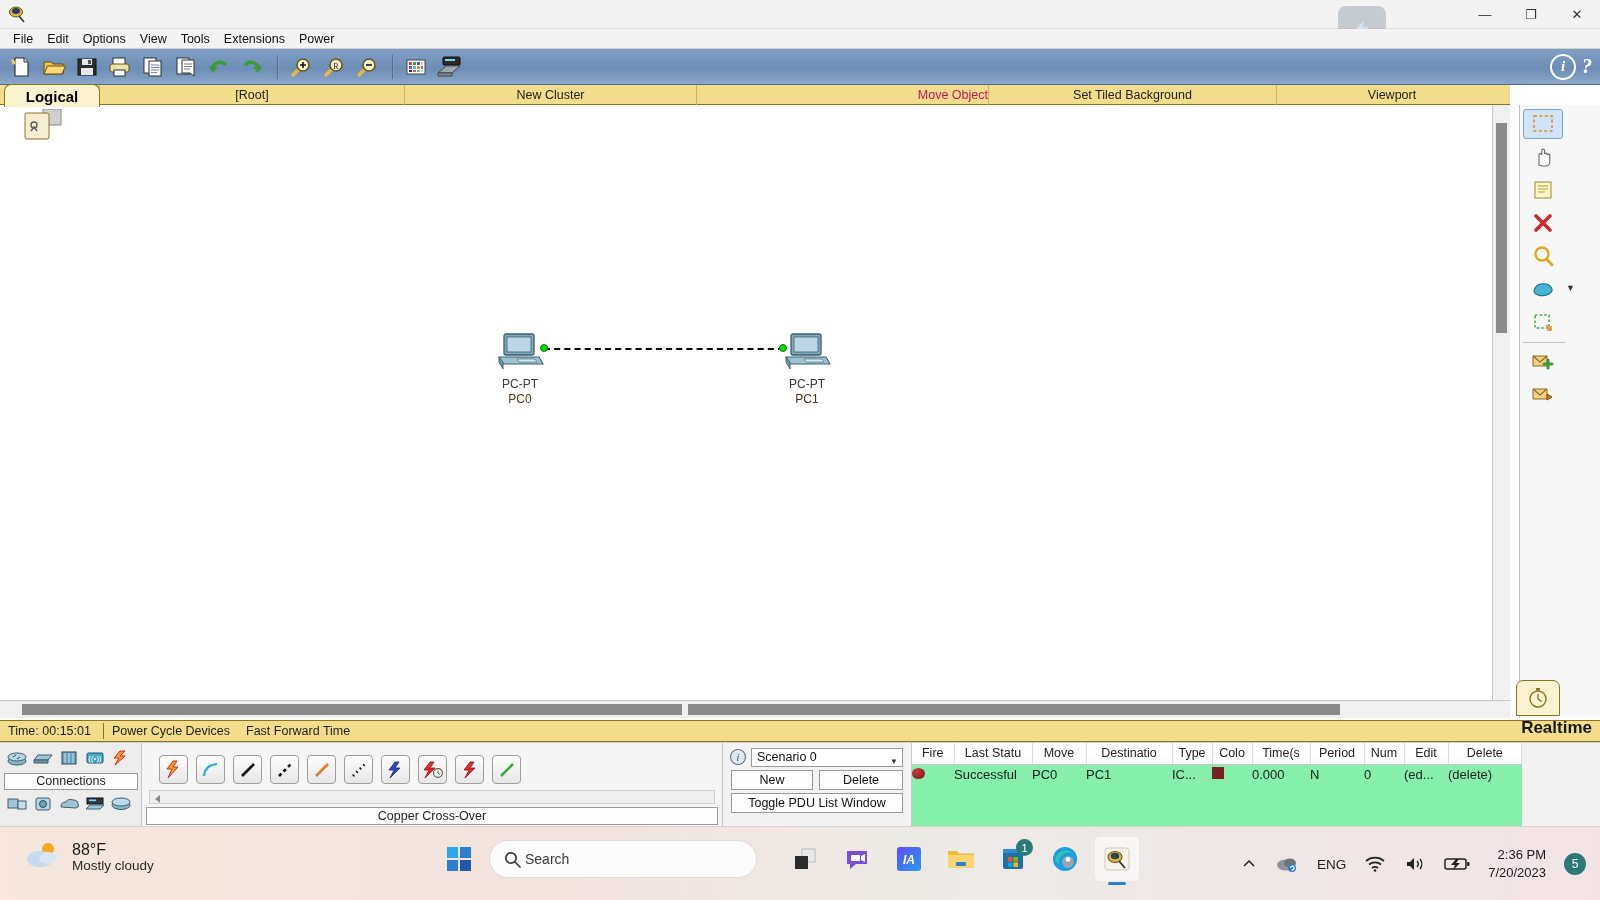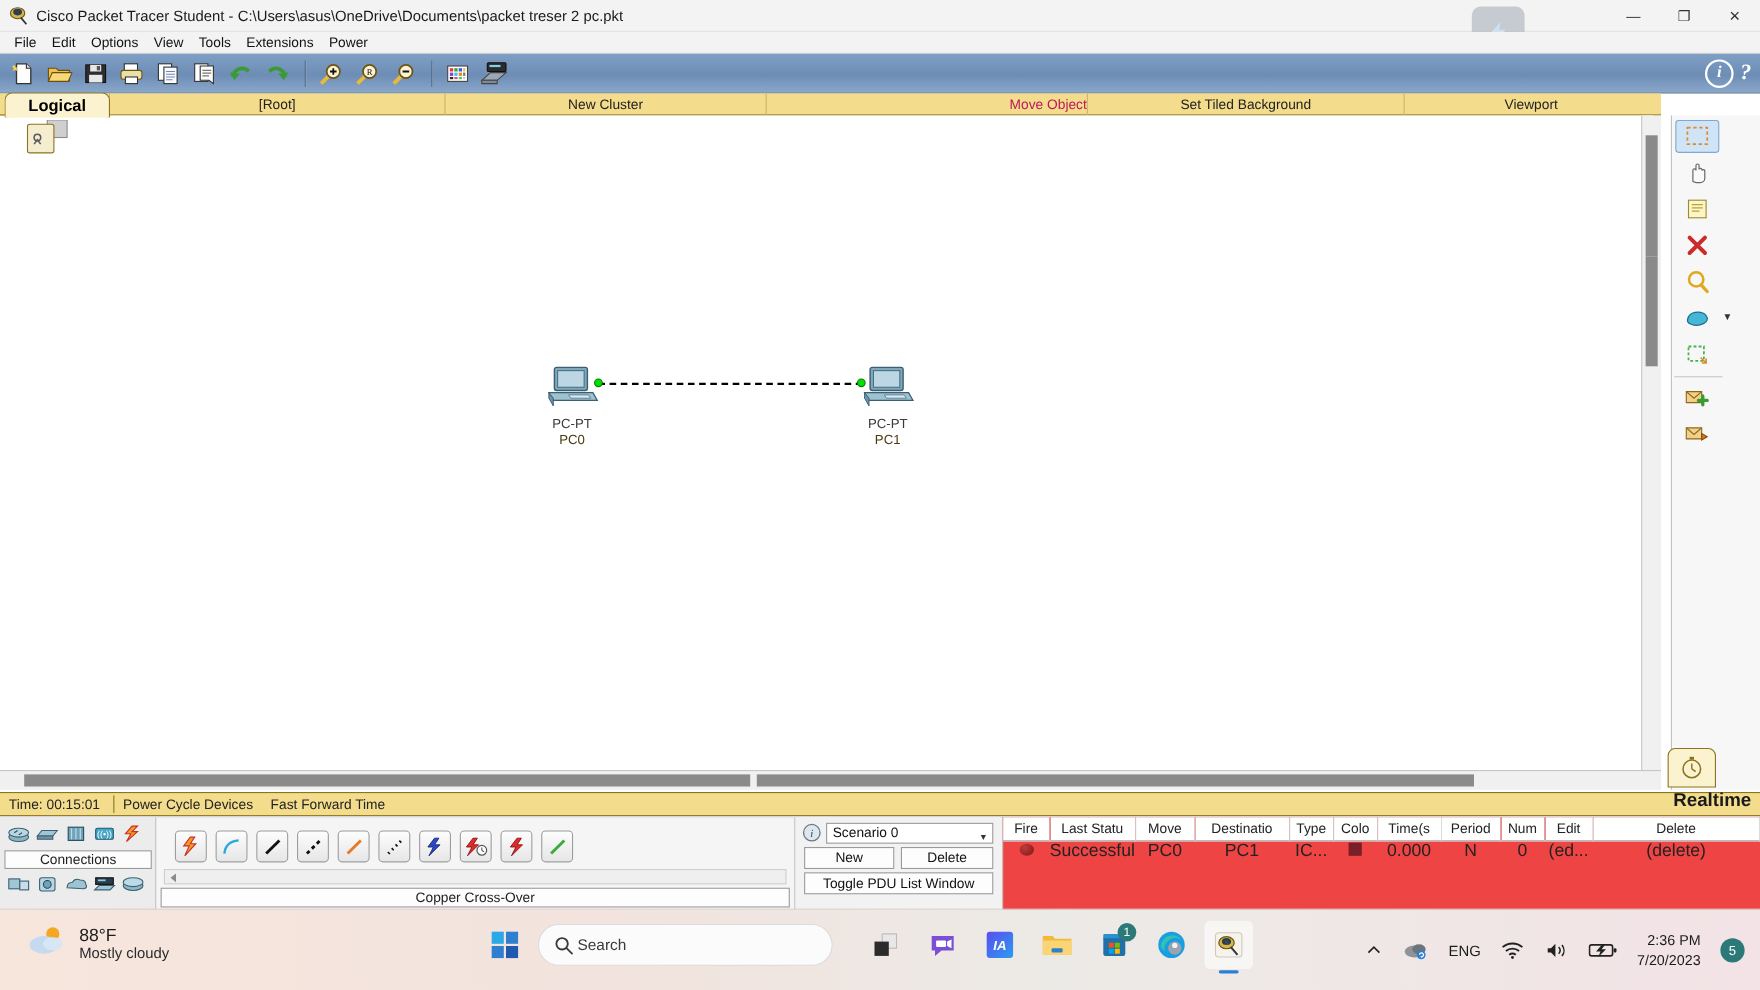--- a/index.html
+++ b/index.html
@@ -189,31 +189,31 @@
     position: absolute; top: 27px; height: 20px;
     background: #fdfdfd; border: 1px solid #9a9a9a;
     font-size: 12.5px; color: #111; display: flex; align-items: center; justify-content: center;
   }
   .sc-toggle {
     position: absolute; left: 8px; top: 50px; width: 172px; height: 20px;
     background: #fdfdfd; border: 1px solid #9a9a9a;
     font-size: 12.5px; color: #111; display: flex; align-items: center; justify-content: center;
   }
   .pdupanel {
-    position: absolute; left: 911px; top: 0; width: 689px; height: 84px;
-    background: #ef4444; border-left: 1px solid #c6c6c6;
+    position: absolute; left: 911px; top: 0; width: 611px; height: 84px;
+    background: #86efac; border-left: 1px solid #c6c6c6;
   }
   .pdu-table { width: 100%; border-collapse: collapse; table-layout: fixed; }
   .pdu-table th {
     font-size: 12.5px; font-weight: normal; color: #222; text-align: center;
     height: 21px; border-bottom: 1px solid #c8c8c8; border-right: 1px solid #dcdcdc;
     overflow: hidden; white-space: nowrap; background: #fff;
   }
   .pdu-table td {
-    font-size: 16px; color: #222; text-align: center; height: 20px;
+    font-size: 13px; color: #222; height: 20px;
     overflow: hidden; white-space: nowrap;
   }
   .fire-dot {
     display: inline-block; width: 13px; height: 11px; border-radius: 50%;
     background: radial-gradient(circle at 35% 30%, #c23b3b, #7d1616);
   }
   .color-swatch { display: inline-block; width: 12px; height: 12px; background: #7a1f28; }
 
   
   .taskbar {
@@ -258,21 +258,20 @@
 <div id="app">
 
   <div class="titlebar">
     <div class="title-icon">
       <svg width="20" height="20" viewBox="0 0 20 20">
         <ellipse cx="9" cy="8" rx="6.5" ry="5" fill="#d9b64a" stroke="#6b5512" stroke-width="1"></ellipse>
         <ellipse cx="9" cy="7" rx="4" ry="3" fill="#2f3d52"></ellipse>
         <path d="M12 12 L17 18" stroke="#333" stroke-width="1.6" fill="none"></path>
       </svg>
     </div>
-    <div class="title-text">Cisco Packet Tracer Student - C:\Users\asus\OneDrive\Documents\packet treser 2 pc.pkt</div>
     <div class="win-ctrls">
       <div class="win-btn">—</div>
       <div class="win-btn">❐</div>
       <div class="win-btn close">✕</div>
     </div>
     <div class="snap-overlay">
       <svg width="30" height="30" viewBox="0 0 30 30">
         <path d="M17 5 L9 14 L14 14 L9 25 L22 12 L16 12 Z" fill="#cfe0f2" opacity="0.95"></path>
       </svg>
     </div>

